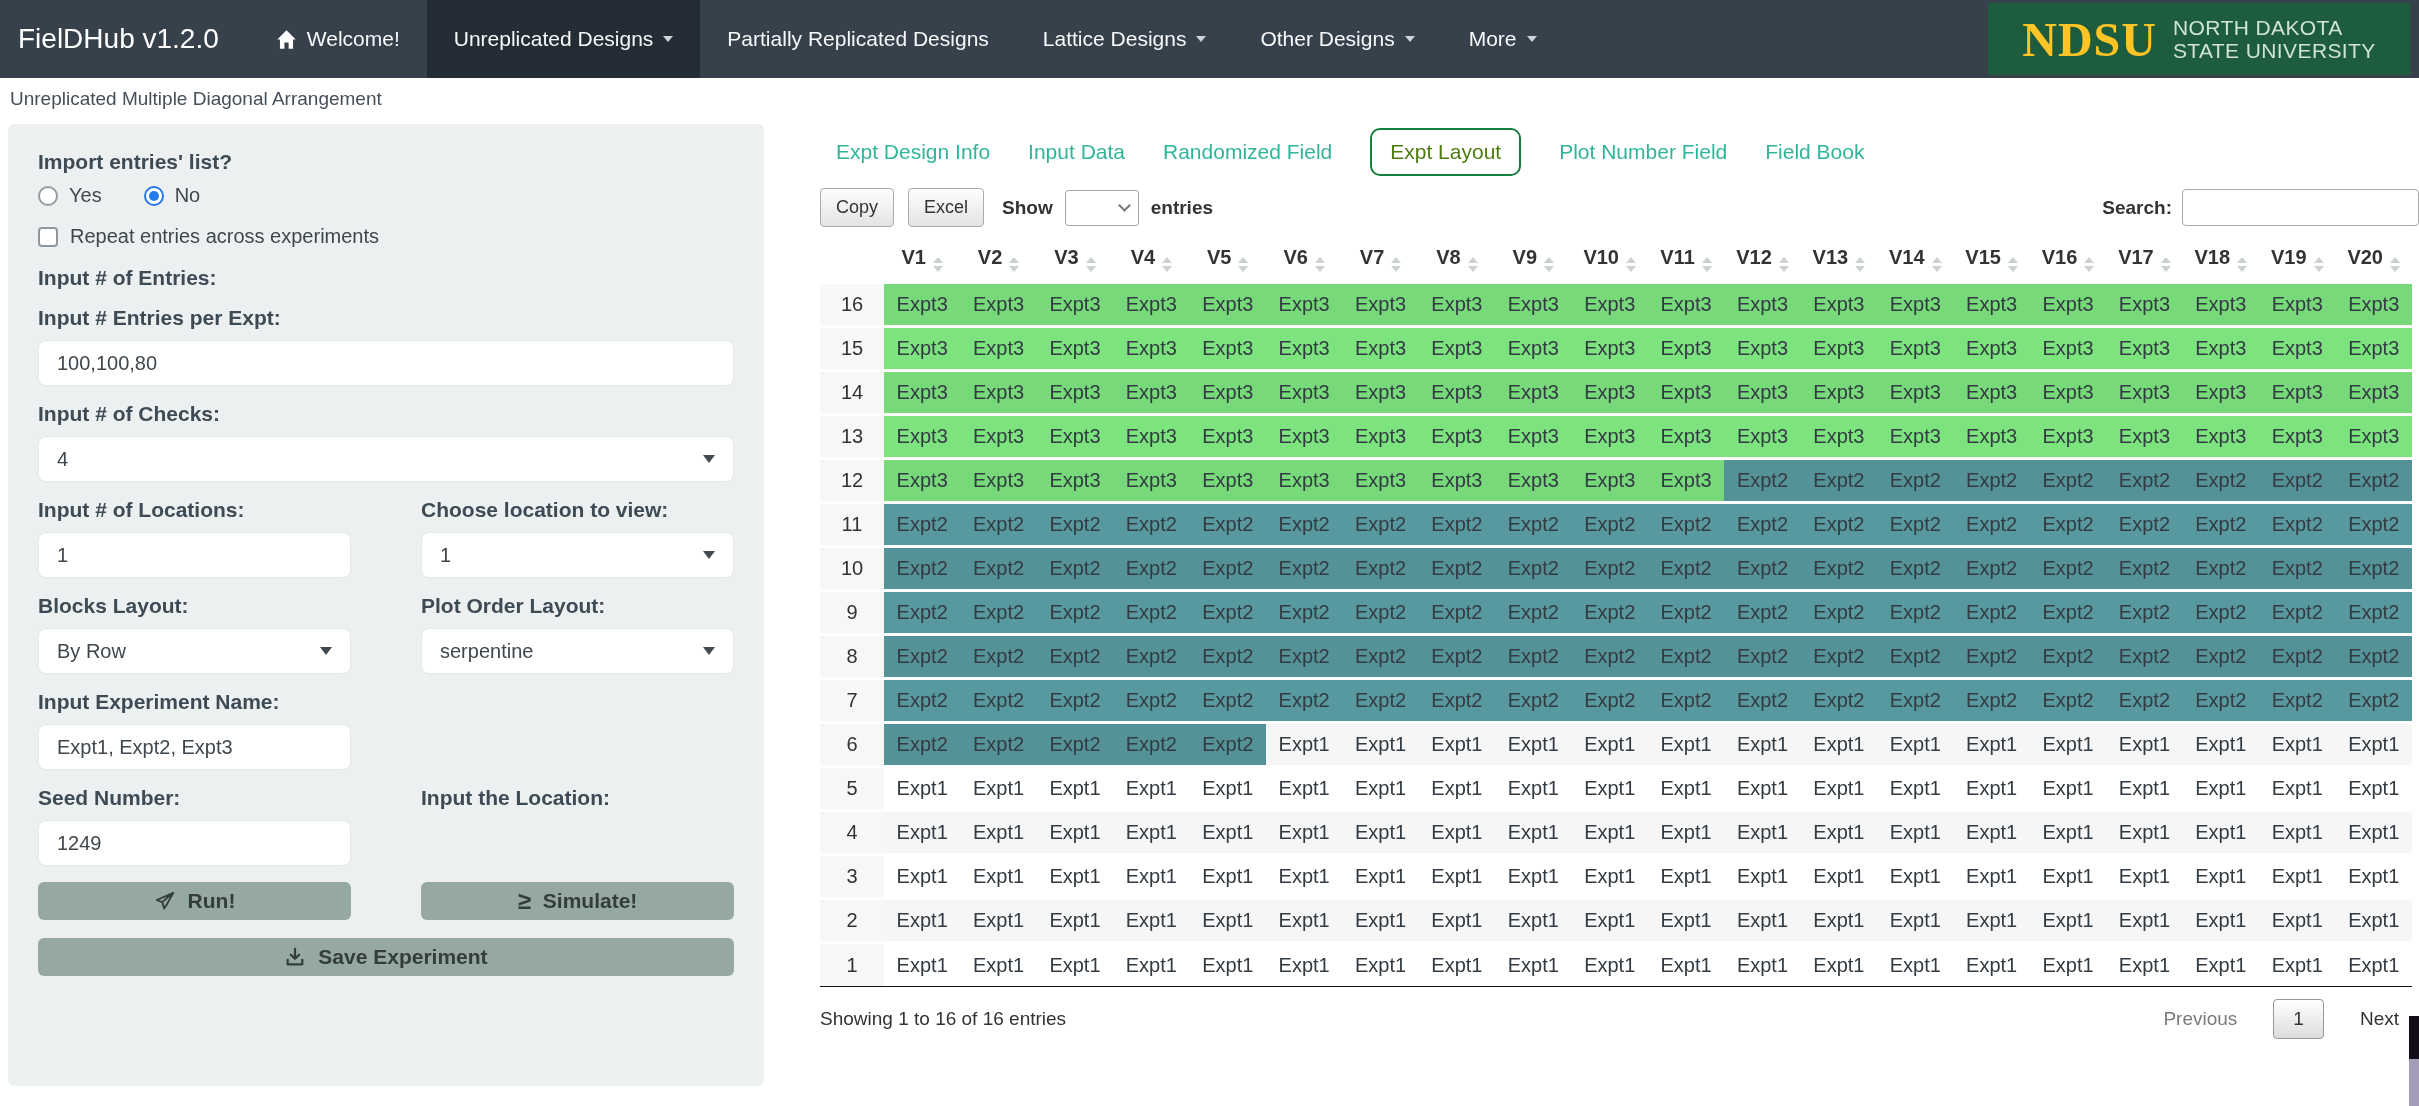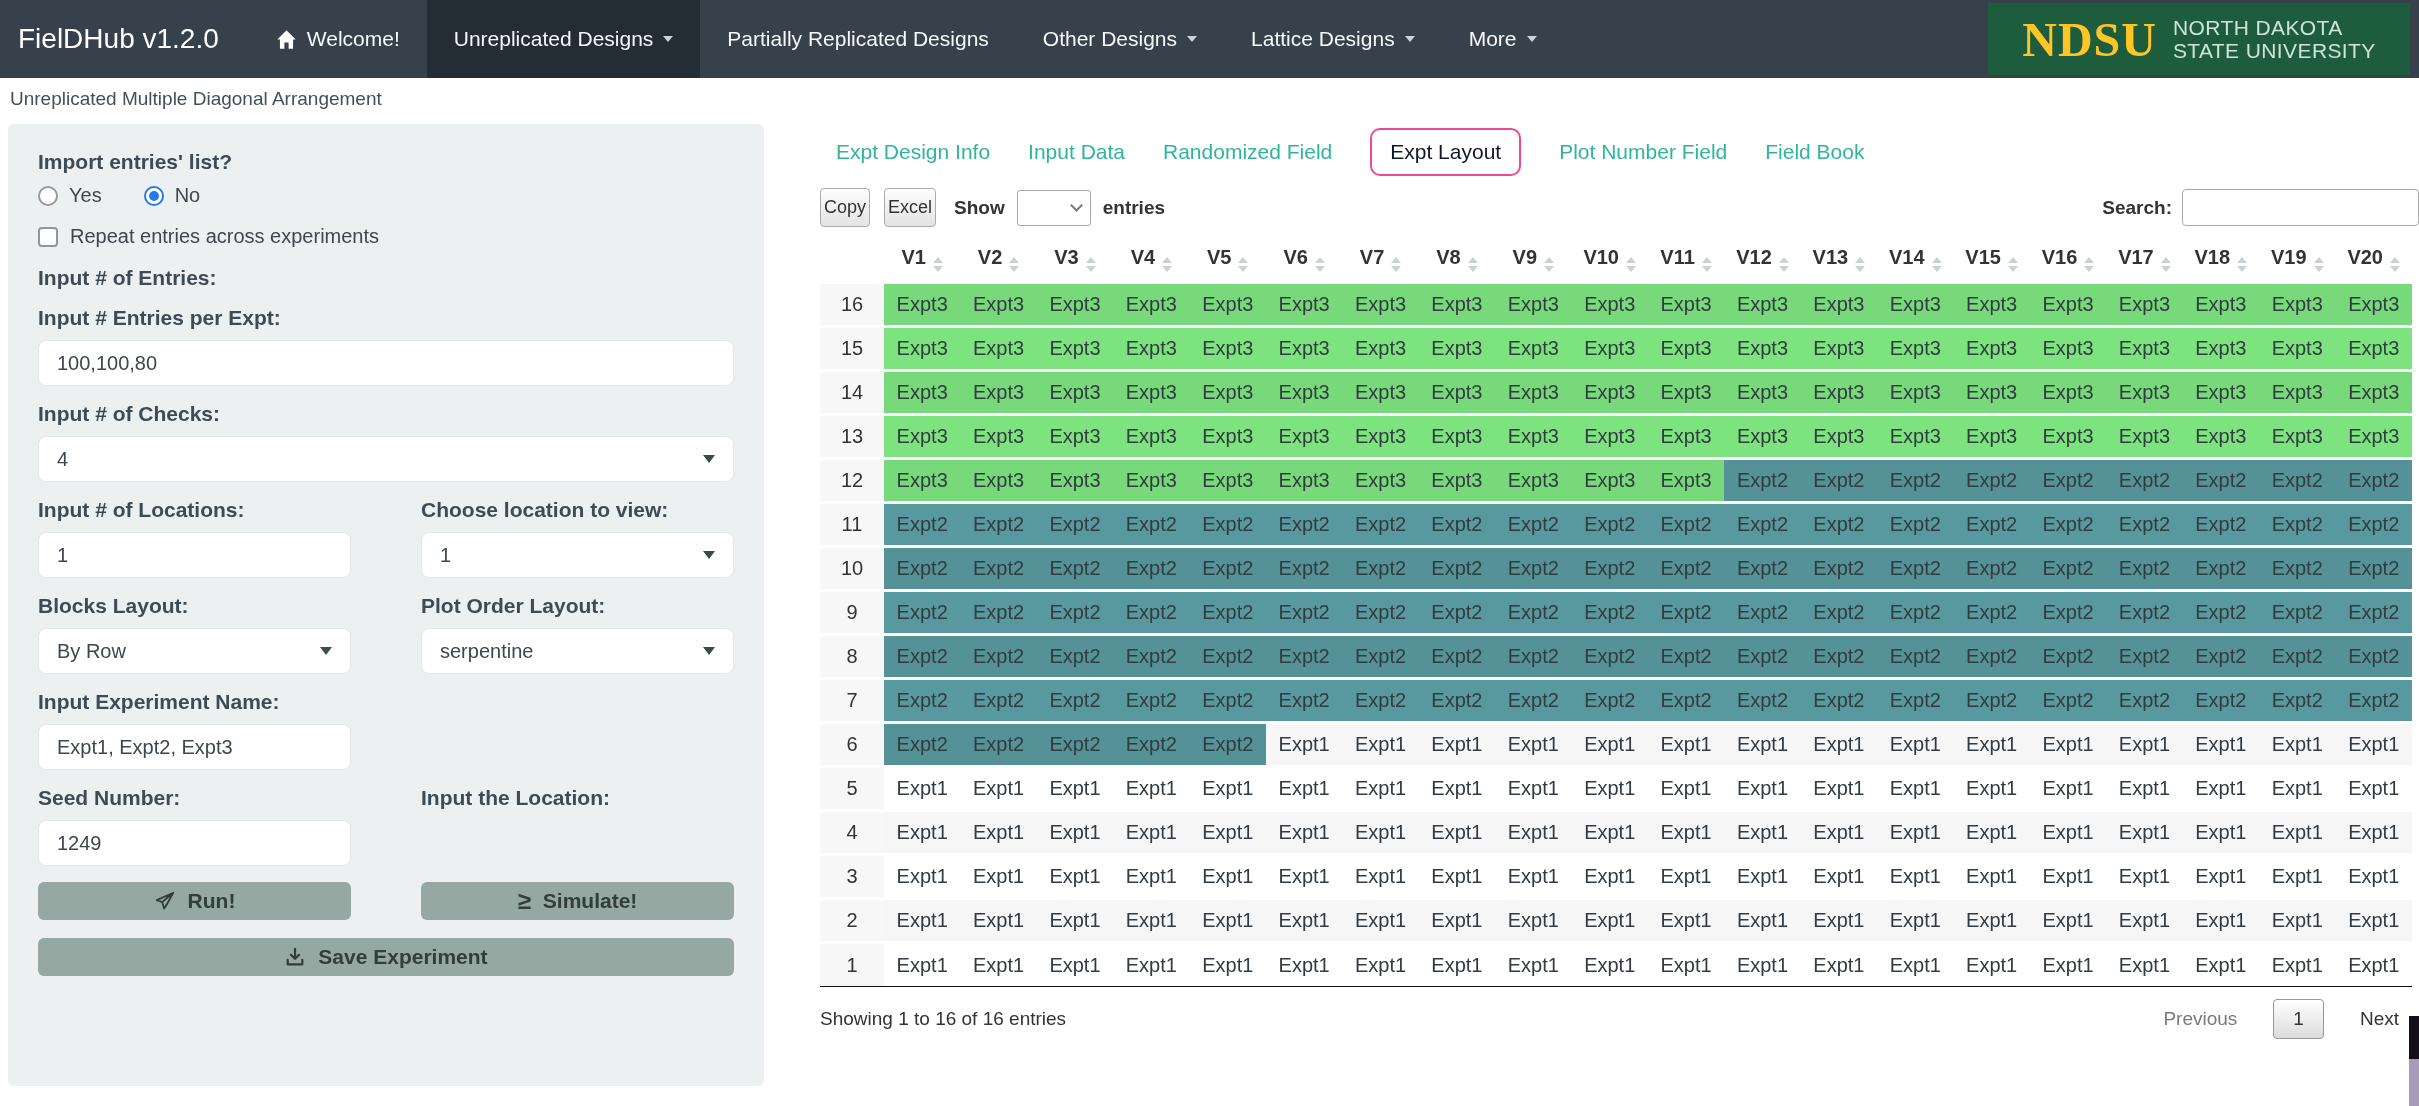--- a/index.html
+++ b/index.html
@@ -47,24 +47,24 @@
   .btn-gray { width:100%; height:38px; background:#95a8a2; border:none; border-radius:6px;
               color:#333d39; font-family:"Liberation Sans",sans-serif; font-size:21px; font-weight:bold;
               display:flex; align-items:center; justify-content:center; gap:12px; cursor:pointer; }
   .btn-row { margin-bottom:18px; }
 
   
   .main { position:absolute; left:820px; top:84px; right:0; }
   .tabs { display:flex; align-items:center; gap:38px; margin:44px 0 0 16px;
           font-size:21px; color:#2fb59a; }
   .tab { cursor:pointer; }
-  .tab.active { color:#0f172a; border:2px solid #ec4899; border-radius:10px;
+  .tab.active { color:#4d7c0f; border:2px solid #15803d; border-radius:10px;
                 padding:10px 18px; background:#fff; }
   .controls { display:flex; align-items:center; margin-top:12px; }
-  .btn-dt { border:1px solid #ababab; border-radius:4px; padding:8px 3px; margin-right:14px;
+  .btn-dt { border:1px solid #ababab; border-radius:4px; padding:8px 15px; margin-right:14px;
             background:linear-gradient(#fefefe,#e3e3e3); font-family:"Liberation Sans",sans-serif;
             font-size:18px; color:#333; cursor:pointer; }
   .show-lbl { font-size:19px; font-weight:bold; color:#333; margin:0 12px 0 4px; }
   .mini-select { width:74px; height:36px; border:1px solid #a6a6a6; border-radius:3px; background:#fff;
                  display:flex; align-items:center; justify-content:flex-end; padding-right:9px; cursor:pointer; }
   .chev { width:9px; height:9px; border-right:2px solid #777; border-bottom:2px solid #777;
           transform:rotate(45deg); margin-top:-4px; }
   .entries-lbl { font-size:19px; font-weight:bold; color:#333; margin-left:12px; }
   .search-wrap { margin-left:auto; display:flex; align-items:center; gap:10px; }
   .search-lbl { font-size:19px; font-weight:bold; color:#333; }
@@ -117,26 +117,26 @@
   <div class="nav-item active">
     <span>Unreplicated Designs</span>
     <span class="tri"></span>
   </div>
 
   <div class="nav-item">
     <span>Partially Replicated Designs</span>
   </div>
 
   <div class="nav-item">
+    <span>Lattice Designs</span>
+    <span class="tri"></span>
+  </div>
+
+  <div class="nav-item">
     <span>Other Designs</span>
-    <span class="tri"></span>
-  </div>
-
-  <div class="nav-item">
-    <span>Lattice Designs</span>
     <span class="tri"></span>
   </div>
 
   <div class="nav-item">
     <span>More</span>
     <span class="tri"></span>
   </div>
 
   <div class="logo">
     <span class="logo-acronym">NDSU</span>

